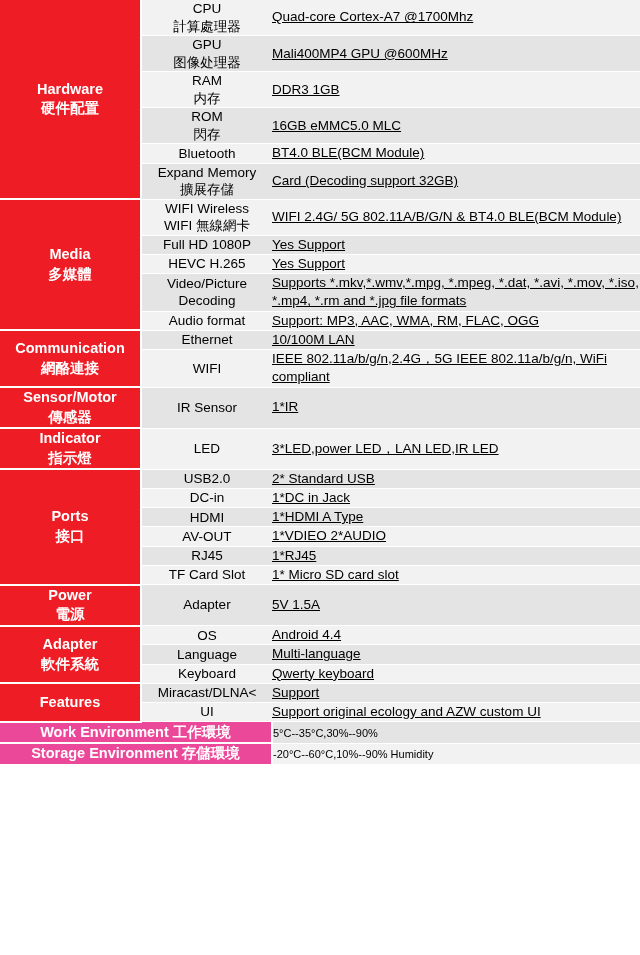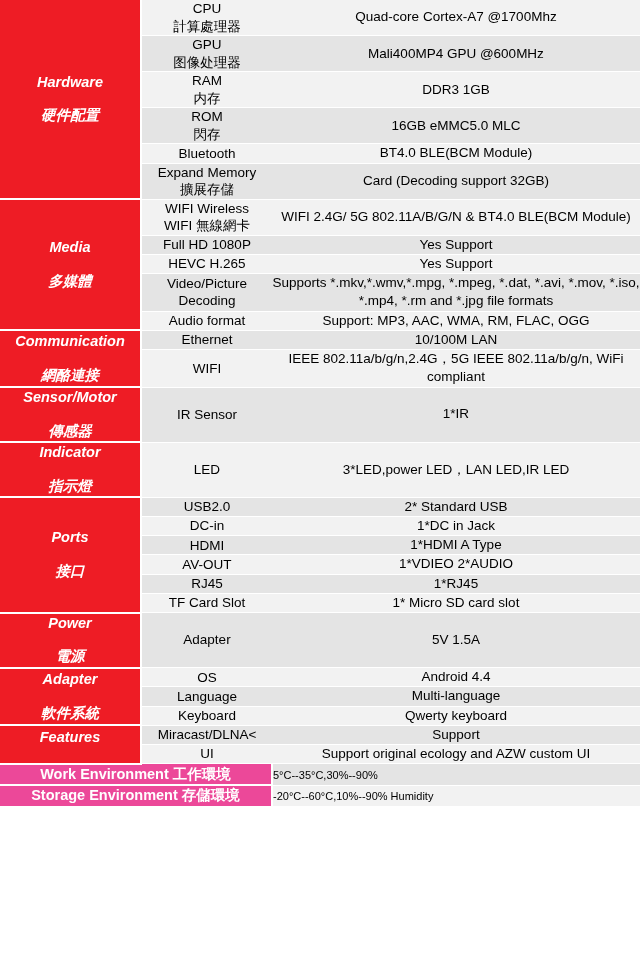--- a/index.html
+++ b/index.html
@@ -25,40 +25,40 @@
   .cat {
     width: 140px;
     background: #ee1c25;
     color: #ffffff;
     font-weight: bold;
     text-align: center;
     font-size: 14.5px;
     line-height: 1.35;
     border-bottom: 2px solid #ffffff;
     border-right: 2px solid #ffffff;
-    font-style: italic;
   }
   .cat .l1 { display: block; }
-  .cat .l2 { display: block; margin-top: 14px; }
+  .cat .l2 { display: block; }
   .item {
     width: 130px;
     text-align: center;
     font-size: 13.5px;
     line-height: 1.3;
     color: #000000;
     padding: 3px 4px;
     border-bottom: 1px solid #ffffff;
   }
   .val {
-    text-align: center;
+    text-align: left;
     font-size: 13.5px;
     line-height: 1.35;
     color: #000000;
     padding: 3px 6px;
     border-bottom: 1px solid #ffffff;
+    text-decoration: underline;
   }
   .shade-a { background: #f2f2f2; }
   .shade-b { background: #e4e4e4; }
   .item .l1 { display: block; }
   .item .l2 { display: block; }
   .env-label {
     background: #ec4899;
     color: #ffffff;
     font-weight: bold;
     text-align: center;

